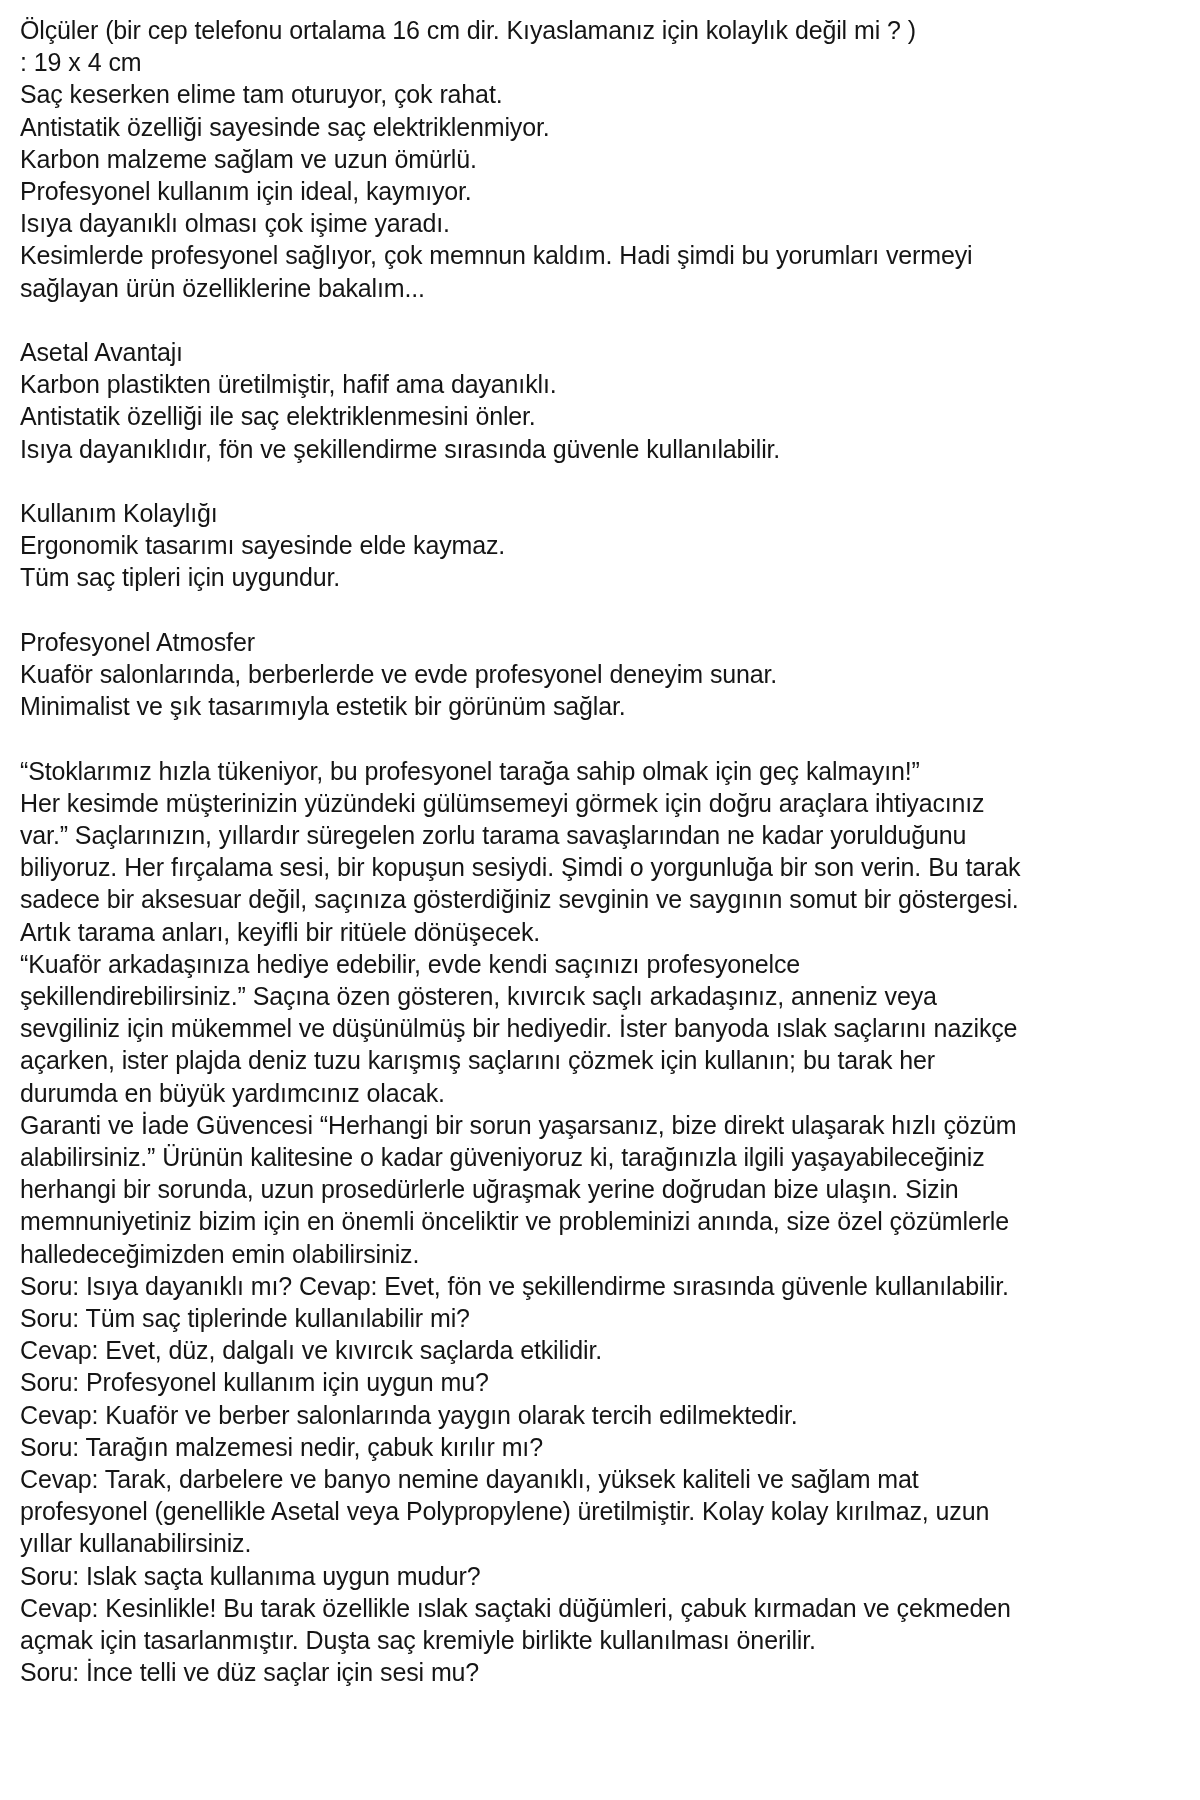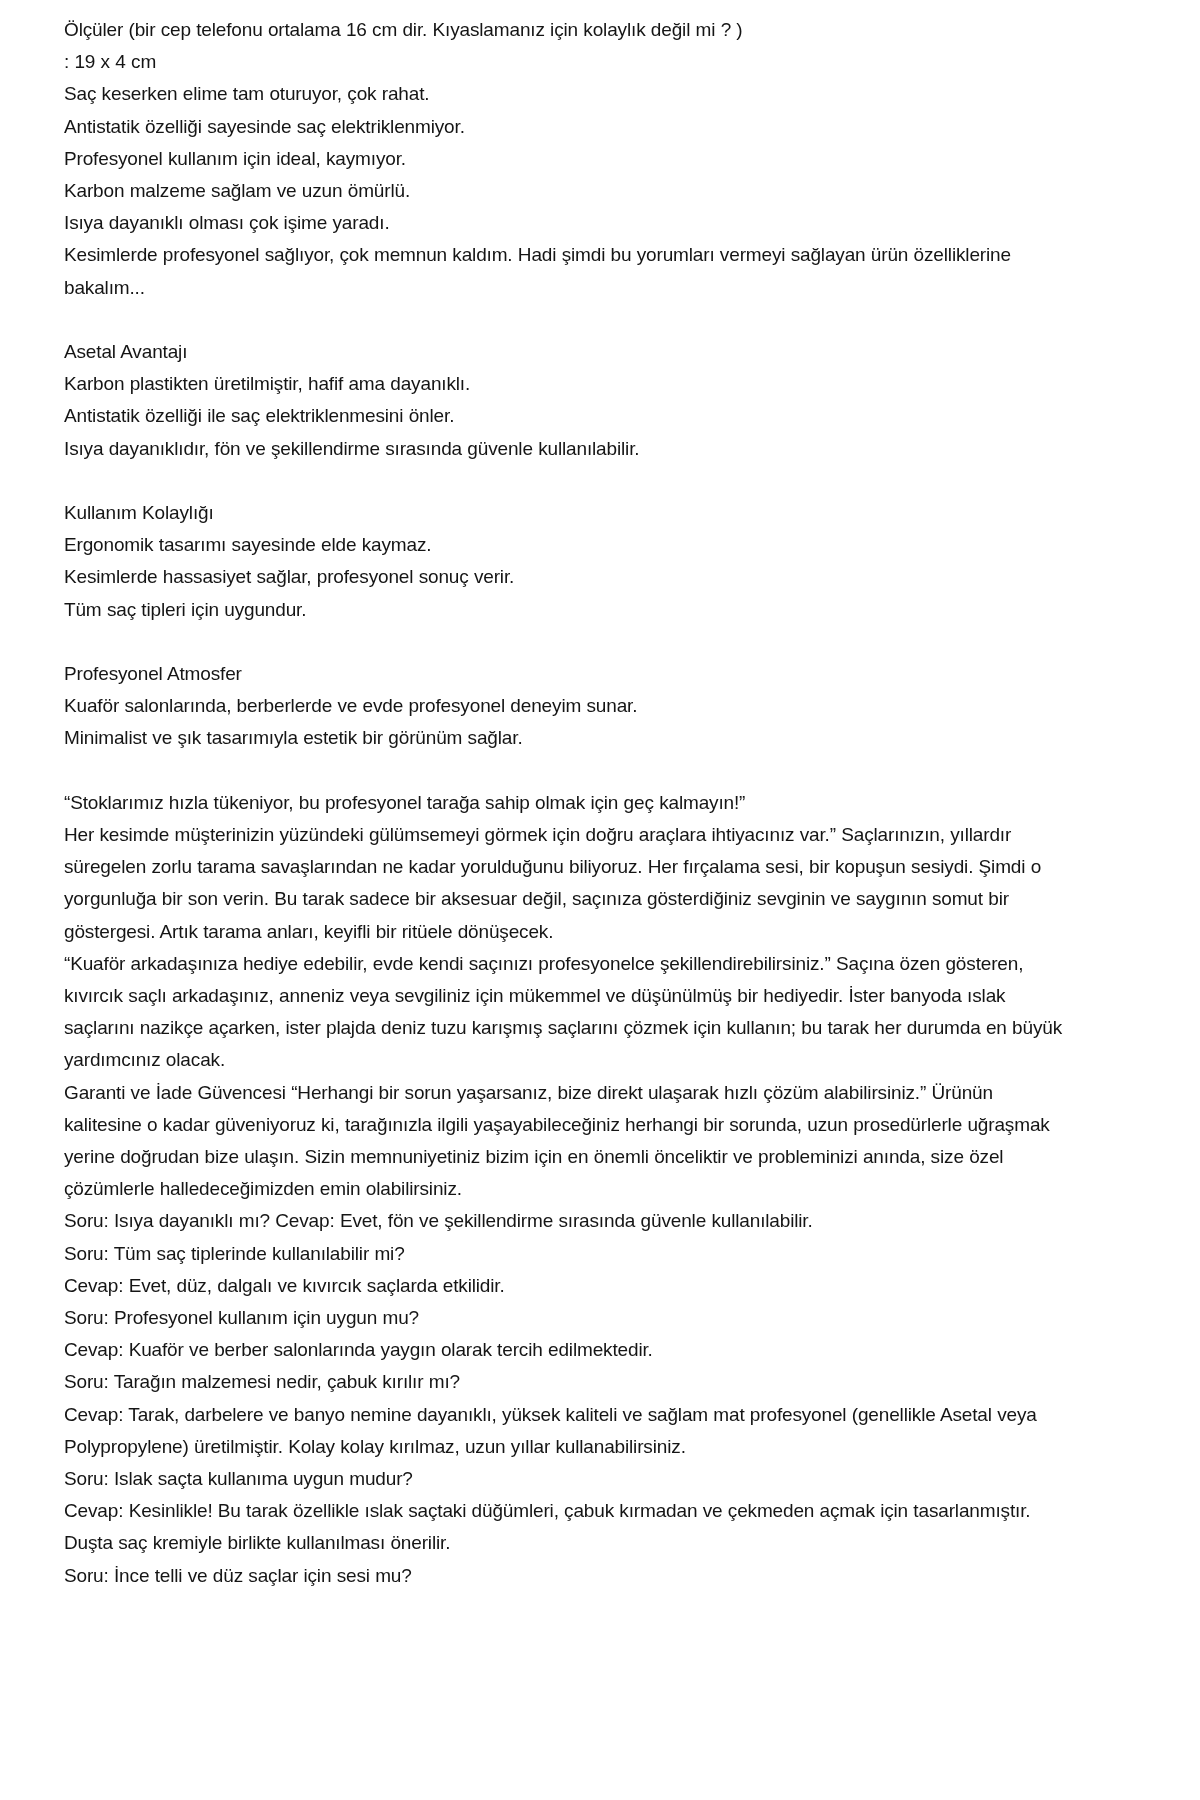--- a/index.html
+++ b/index.html
@@ -21,26 +21,25 @@
     box-sizing: border-box;
     width: 1200px;
     min-height: 1800px;
     padding: 14px 22px 0 20px;
     background: #ffffff;
   }
 
   
   .doc {
     width: 1010px;
-    font-size: 19px;
+    font-size: 25px;
     line-height: 32.2px;
     letter-spacing: -0.15px;
     word-spacing: 0.2px;
     color: #151515;
-    margin-left: 44px;
   }
 
   .line {
     display: block;
     white-space: pre-wrap;
     overflow-wrap: break-word;
   }
 
   .para {
     display: block;
@@ -67,37 +66,36 @@
 </head>
 <body>
 
 <div class="page">
   <div class="doc">
 
     <span class="para">Ölçüler (bir cep telefonu ortalama 16 cm dir. Kıyaslamanız için kolaylık değil mi ? )</span>
     <span class="line">: 19 x 4 cm</span>
     <span class="line">Saç keserken elime tam oturuyor, çok rahat.</span>
     <span class="line">Antistatik özelliği sayesinde saç elektriklenmiyor.</span>
+    <span class="line">Karbon malzeme sağlam ve uzun ömürlü.</span>
     <span class="line">Profesyonel kullanım için ideal, kaymıyor.</span>
-    <span class="line">Karbon malzeme sağlam ve uzun ömürlü.</span>
     <span class="line">Isıya dayanıklı olması çok işime yaradı.</span>
     <span class="para">Kesimlerde profesyonel sağlıyor, çok memnun kaldım. Hadi şimdi bu yorumları vermeyi sağlayan ürün özelliklerine bakalım...</span>
 
     <span class="spacer"></span>
 
     <span class="heading">Asetal Avantajı</span>
     <span class="line">Karbon plastikten üretilmiştir, hafif ama dayanıklı.</span>
     <span class="line">Antistatik özelliği ile saç elektriklenmesini önler.</span>
     <span class="line">Isıya dayanıklıdır, fön ve şekillendirme sırasında güvenle kullanılabilir.</span>
 
     <span class="spacer"></span>
 
     <span class="heading">Kullanım Kolaylığı</span>
     <span class="line">Ergonomik tasarımı sayesinde elde kaymaz.</span>
-    <span class="line">Kesimlerde hassasiyet sağlar, profesyonel sonuç verir.</span>
     <span class="line">Tüm saç tipleri için uygundur.</span>
 
     <span class="spacer"></span>
 
     <span class="heading">Profesyonel Atmosfer</span>
     <span class="line">Kuaför salonlarında, berberlerde ve evde profesyonel deneyim sunar.</span>
     <span class="line">Minimalist ve şık tasarımıyla estetik bir görünüm sağlar.</span>
 
     <span class="spacer"></span>
 

